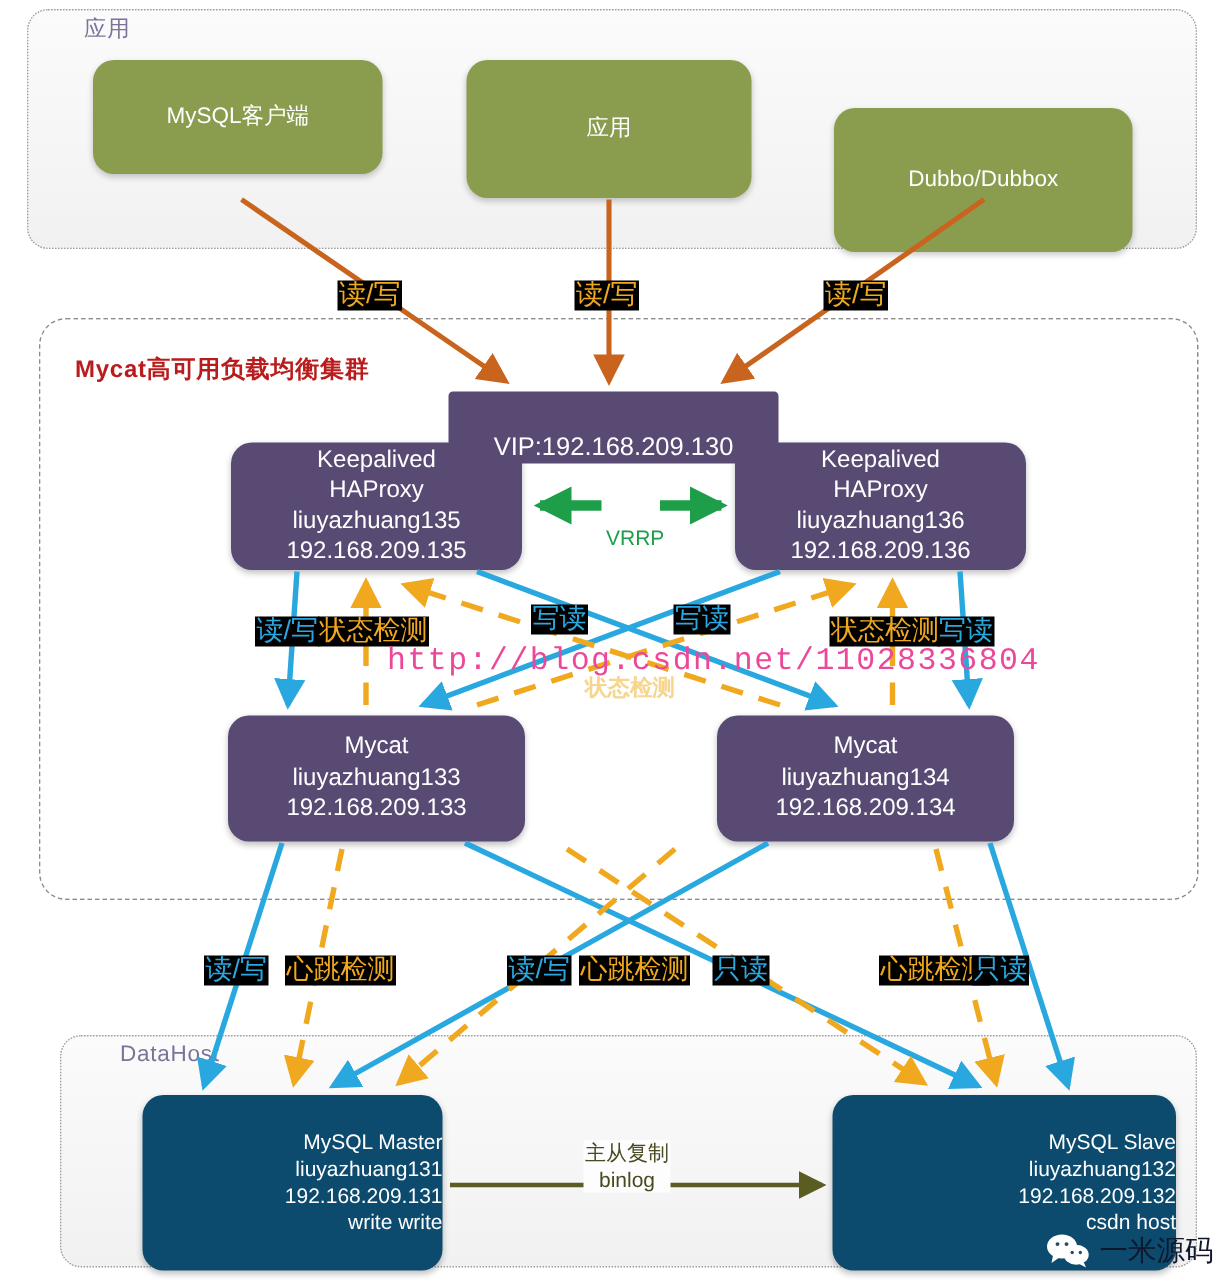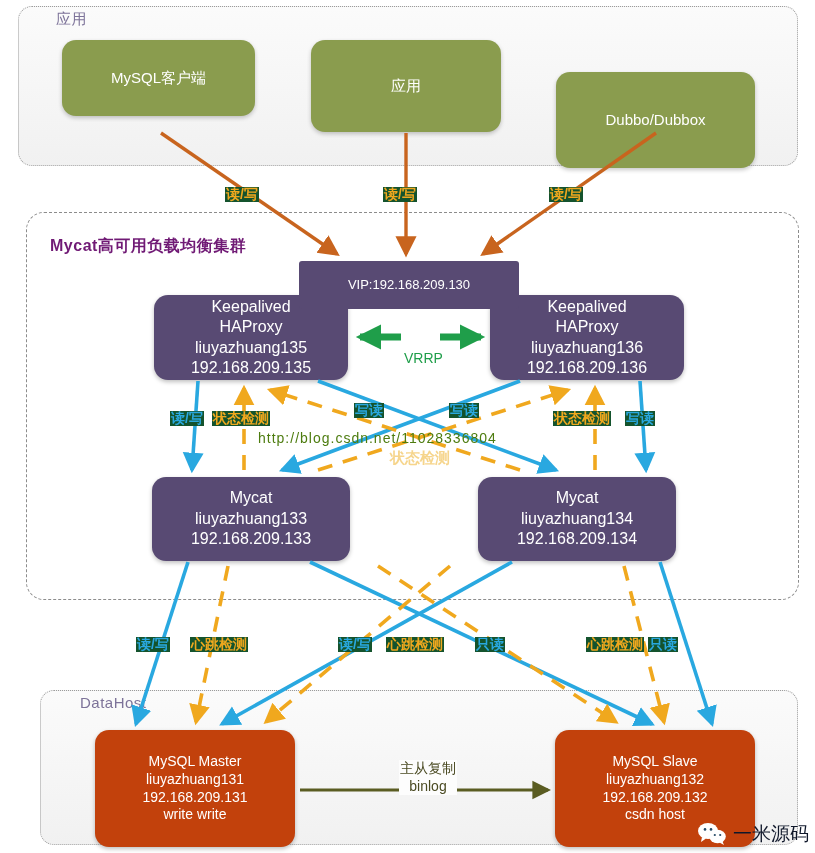--- a/index.html
+++ b/index.html
@@ -9,49 +9,49 @@
   #canvas{position:absolute;left:0;top:0;width:815px;height:853px;}
 
   
   .group{position:absolute;box-sizing:border-box;}
   .group.dotted{border:1px dotted #9b9b9b;border-radius:14px;
       background:linear-gradient(180deg,#fbfbfb 0%,#f1f1f1 100%);}
   .group.dashed{border:1px dashed #8c8c8c;border-radius:18px;background:transparent;}
 
   .group-label{position:absolute;color:#7d7399;font-size:15px;letter-spacing:.5px;
       white-space:nowrap;}
-  .group-label.dark{color:#701a75;font-size:16px;font-weight:600;}
+  .group-label.dark{color:#b91c1c;font-size:16px;font-weight:600;}
 
   
   .node{position:absolute;box-sizing:border-box;border-radius:14px;
         display:flex;flex-direction:column;align-items:center;justify-content:center;
         color:#ffffff;text-align:center;line-height:1.28;white-space:nowrap;}
   .node .ln{display:block;}
 
   .node.green{background:#8a9c4e;box-shadow:0 2px 4px rgba(0,0,0,.22);font-size:15px;}
   .node.purple{background:#584a73;box-shadow:0 2px 4px rgba(0,0,0,.25);font-size:16px;}
-  .node.navy{background:#c2410c;box-shadow:0 2px 4px rgba(0,0,0,.25);font-size:14px;}
-  .node.vip{background:#584a73;border-radius:3px;font-size:13px;box-shadow:none;}
+  .node.navy{background:#0c4a6e;box-shadow:0 2px 4px rgba(0,0,0,.25);font-size:14px;align-items:flex-end;}
+  .node.vip{background:#584a73;border-radius:3px;font-size:17px;box-shadow:none;justify-content:flex-end;}
 
   
   svg#wires{position:absolute;left:0;top:0;width:815px;height:853px;
             pointer-events:none;overflow:visible;}
 
   
-  .elabel{position:absolute;white-space:nowrap;font-size:14px;font-weight:700;
-          background:#14532d;padding:0 1px;line-height:1.1;}
+  .elabel{position:absolute;white-space:nowrap;font-size:18px;font-weight:400;
+          background:#000000;padding:0 1px;line-height:1.1;}
   .elabel.blue{color:#29a8e0;}
   .elabel.orange{color:#f0a81e;}
   .elabel.dark{color:#4a4a22;background:#fdfdfd;font-weight:400;font-size:14px;
       text-align:center;line-height:1.25;}
   .elabel.green{color:#1f9e4a;font-weight:400;background:#ffffff;font-size:14px;}
 
   
-  .wm-url{position:absolute;left:258px;top:430px;font-size:14px;color:#4d7c0f;
-          letter-spacing:1px;white-space:nowrap;font-family:Liberation Sans, sans-serif;}
+  .wm-url{position:absolute;left:258px;top:430px;font-size:21px;color:#ec4899;
+          letter-spacing:1px;white-space:nowrap;font-family:Liberation Mono, monospace;}
   .wm-mid{position:absolute;left:390px;top:449px;font-size:15px;color:#f6d58c;
           font-weight:700;white-space:nowrap;}
   .wm-logo{position:absolute;right:6px;bottom:6px;display:flex;align-items:center;
            gap:6px;color:#0f172a;font-size:19px;white-space:nowrap;}
   .wm-logo .wxicon{display:inline-block;width:30px;height:24px;position:relative;}
 </style>
 </head>
 <body>
 
 <div id="canvas">
@@ -102,21 +102,21 @@
 
   <div class="group dotted" style="left:40px;top:690px;width:758px;height:155px;"></div>
   <div class="group-label" style="left:80px;top:694px;">DataHost</div>
 
   <div class="node navy" style="left:95px;top:730px;width:200px;height:117px;">
     <span class="ln">MySQL Master</span>
     <span class="ln">liuyazhuang131</span>
     <span class="ln">192.168.209.131</span>
     <span class="ln">write write</span>
   </div>
-  <div class="node navy" style="left:555px;top:730px;width:200px;height:117px;">
+  <div class="node navy" style="left:555px;top:730px;width:229px;height:117px;">
     <span class="ln">MySQL Slave</span>
     <span class="ln">liuyazhuang132</span>
     <span class="ln">192.168.209.132</span>
     <span class="ln">csdn host</span>
   </div>
 
   <svg id="wires" viewBox="0 0 815 853">
     <defs>
       <marker id="ar-orange" markerWidth="7" markerHeight="7" refX="5.2" refY="3.5" orient="auto" markerUnits="strokeWidth">
         <path d="M0,0.4 L6.2,3.5 L0,6.6 z" fill="#c8641e"></path>
@@ -198,21 +198,21 @@
   <div class="elabel blue" style="left:625px;top:411px;">写读</div>
 
   <div class="elabel blue" style="left:136px;top:637px;">读/写</div>
   <div class="elabel orange" style="left:190px;top:637px;">心跳检测</div>
   <div class="elabel blue" style="left:338px;top:637px;">读/写</div>
   <div class="elabel orange" style="left:386px;top:637px;">心跳检测</div>
   <div class="elabel blue" style="left:475px;top:637px;">只读</div>
   <div class="elabel orange" style="left:586px;top:637px;">心跳检测</div>
   <div class="elabel blue" style="left:648px;top:637px;">只读</div>
 
-  <div class="elabel dark" style="left:399px;top:760px;">
+  <div class="elabel dark" style="left:389px;top:760px;">
     <span class="ln">主从复制</span><br>
     <span class="ln">binlog</span>
   </div>
 
   <div class="wm-url">http://blog.csdn.net/11028336804</div>
   <div class="wm-mid">状态检测</div>
 
   <div class="wm-logo">
     <span class="wxicon">
       <svg width="30" height="24" viewBox="0 0 30 24">

